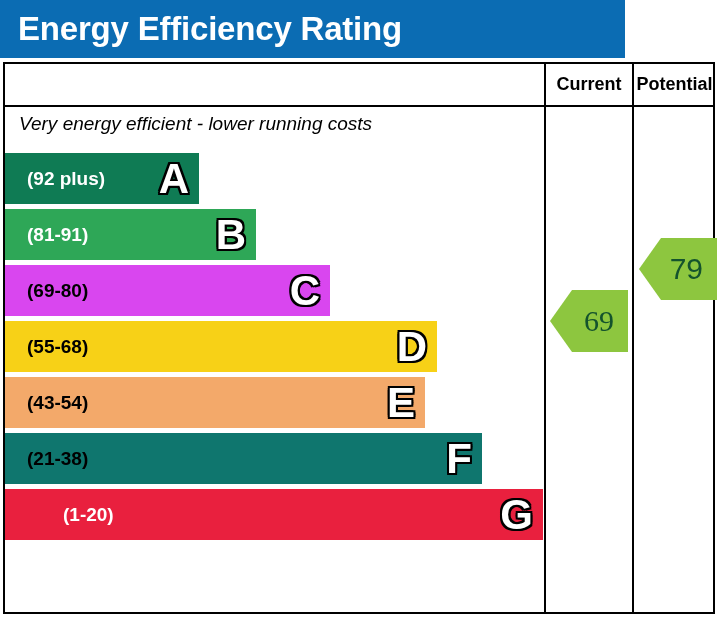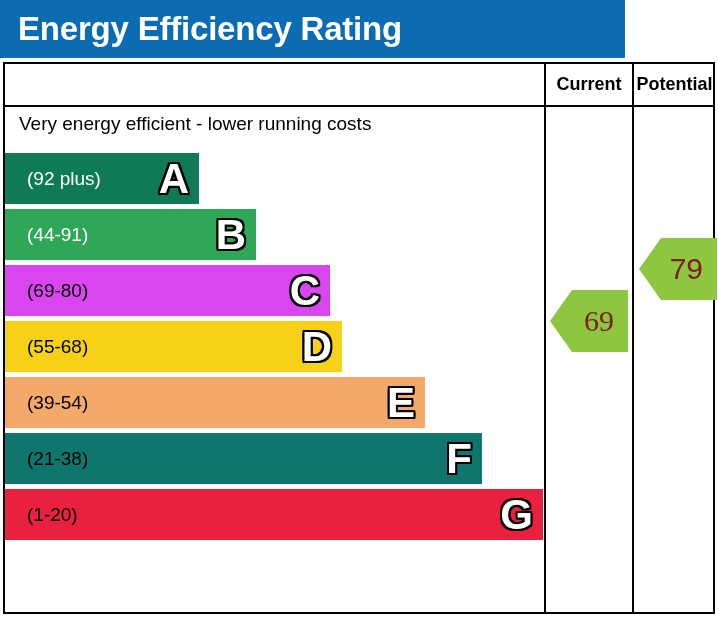--- a/index.html
+++ b/index.html
@@ -93,20 +93,21 @@
     position: absolute;
     left: 0;
     top: 43px;
     width: 537px;
     bottom: 0;
   }
 
   .caption {
     position: absolute;
     left: 14px;
+    font-style: italic;
     font-size: 19px;
     color: #000000;
     white-space: nowrap;
   }
   .caption.top { top: 6px; }
   .caption.bottom { bottom: 7px; }
 
   
   .bars {
     position: absolute;
@@ -124,21 +125,21 @@
     top: 2px;
     height: 51px;
     box-sizing: border-box;
   }
   .bar-range {
     position: absolute;
     left: 22px;
     top: 50%;
     transform: translateY(-50%);
     font-size: 19px;
-    font-weight: normal;
+    font-weight: bold;
     white-space: nowrap;
   }
   .bar-letter {
     position: absolute;
     right: 10px;
     top: 50%;
     transform: translateY(-50%);
     font-size: 42px;
     font-weight: bold;
     line-height: 1;
@@ -154,21 +155,21 @@
 
   
   .value-arrow {
     position: absolute;
     height: 62px;
     display: flex;
     align-items: center;
     justify-content: flex-end;
     padding-right: 14px;
     box-sizing: border-box;
-    color: #7f1d1d;
+    color: #14532d;
     font-size: 30px;
     clip-path: polygon(22px 0, 100% 0, 100% 100%, 22px 100%, 0 50%);
   }
   .value-arrow.current {
     left: 545px;
     width: 78px;
     font-family: Liberation Serif, serif;
   }
   .value-arrow.potential {
     left: 634px;
@@ -197,51 +198,51 @@
       <div class="caption top">Very energy efficient - lower running costs</div>
       <div class="bars">
           <div class="bar-row">
             <div class="bar" style="width: 194px; background: rgb(15, 123, 84);">
               <span class="bar-range" style="color: rgb(255, 255, 255);">(92 plus)</span>
               <span class="bar-letter">A</span>
             </div>
           </div>
           <div class="bar-row">
             <div class="bar" style="width: 251px; background: rgb(46, 167, 87);">
-              <span class="bar-range" style="color: rgb(255, 255, 255);">(44-91)</span>
+              <span class="bar-range" style="color: rgb(255, 255, 255);">(81-91)</span>
               <span class="bar-letter">B</span>
             </div>
           </div>
           <div class="bar-row">
             <div class="bar" style="width: 325px; background: #d946ef;">
               <span class="bar-range" style="color: rgb(0, 0, 0);">(69-80)</span>
               <span class="bar-letter">C</span>
             </div>
           </div>
           <div class="bar-row">
-            <div class="bar" style="width: 337px; background: rgb(247, 209, 23);">
+            <div class="bar" style="width: 432px; background: rgb(247, 209, 23);">
               <span class="bar-range" style="color: rgb(0, 0, 0);">(55-68)</span>
               <span class="bar-letter">D</span>
             </div>
           </div>
           <div class="bar-row">
             <div class="bar" style="width: 420px; background: rgb(243, 169, 106);">
-              <span class="bar-range" style="color: rgb(0, 0, 0);">(39-54)</span>
+              <span class="bar-range" style="color: rgb(0, 0, 0);">(43-54)</span>
               <span class="bar-letter">E</span>
             </div>
           </div>
           <div class="bar-row">
             <div class="bar" style="width: 477px; background: #0f766e;">
               <span class="bar-range" style="color: rgb(0, 0, 0);">(21-38)</span>
               <span class="bar-letter">F</span>
             </div>
           </div>
           <div class="bar-row">
             <div class="bar" style="width: 538px; background: rgb(233, 32, 62);">
-              <span class="bar-range" style="color: #000000;">(1-20)</span>
+              <span class="bar-range" style="color: #ffffff; margin-left: 36px;">(1-20)</span>
               <span class="bar-letter">G</span>
             </div>
           </div>
         </div>
     </div>
 
     <div class="value-arrow current" style="background: rgb(141, 198, 63); top: 226px;">
       <span>69</span>
     </div>
     <div class="value-arrow potential" style="background: rgb(141, 198, 63); top: 174px;">

